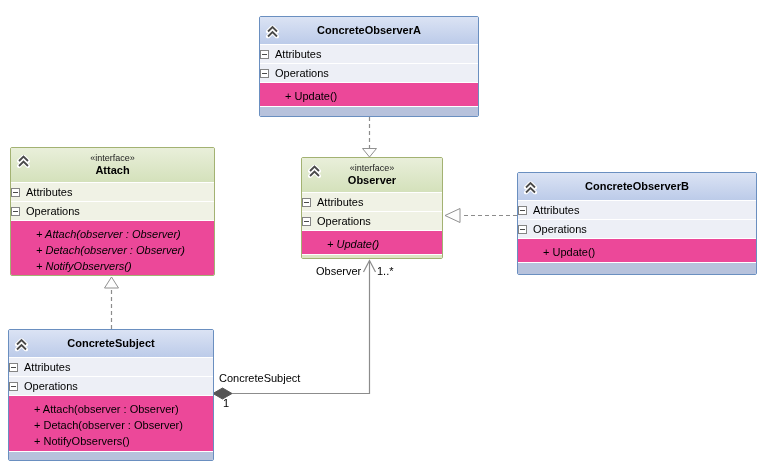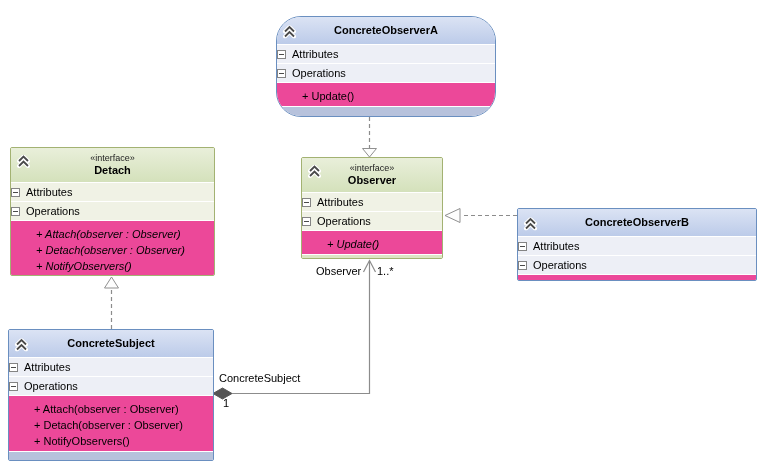--- a/index.html
+++ b/index.html
@@ -77,21 +77,21 @@
     <line class="dash" x1="517" y1="215.5" x2="461" y2="215.5"></line>
     <polygon class="tri" points="445,215.5 460,208.5 460,222.5"></polygon>
   </g>
   <g>
     <path class="solid" d="M232,393.5 H369.5 V261"></path>
     <path class="solid" d="M363.5,272 L369.5,260.5 L375.5,272"></path>
     <polygon class="diamond" points="213,393.5 222.5,388 232,393.5 222.5,399"></polygon>
   </g>
 </svg>
 
-<div class="uml-box blue" style="left:276px; top:16px; width:220px; height:101px;border-radius:25px;">
+<div class="uml-box blue" style="left:259px; top:16px; width:220px; height:101px;">
   <div class="box-header">
     <span class="chevron">
       <svg width="15" height="13" viewBox="0 0 15 13">
           <g fill="none" stroke="#fff" stroke-width="4" stroke-linecap="round">
             <polyline points="3,6 7.5,1.5 12,6"></polyline>
             <polyline points="3,11 7.5,6.5 12,11"></polyline>
           </g>
           <g fill="none" stroke="#4a4a4a" stroke-width="1.8">
             <polyline points="3,6 7.5,1.5 12,6"></polyline>
             <polyline points="3,11 7.5,6.5 12,11"></polyline>
@@ -122,21 +122,21 @@
             <polyline points="3,6 7.5,1.5 12,6"></polyline>
             <polyline points="3,11 7.5,6.5 12,11"></polyline>
           </g>
           <g fill="none" stroke="#4a4a4a" stroke-width="1.8">
             <polyline points="3,6 7.5,1.5 12,6"></polyline>
             <polyline points="3,11 7.5,6.5 12,11"></polyline>
           </g>
         </svg>
     </span>
     <div class="stereotype">«interface»</div>
-    <div class="box-title">Detach</div>
+    <div class="box-title">Attach</div>
   </div>
   <div class="section-row">
     <span class="toggle"></span>
     <span>Attributes</span>
   </div>
   <div class="section-row">
     <span class="toggle"></span>
     <span>Operations</span>
   </div>
   <div class="members">
@@ -171,21 +171,21 @@
   <div class="section-row">
     <span class="toggle"></span>
     <span>Operations</span>
   </div>
   <div class="members">
     <div class="member">+ Update()</div>
   </div>
   <div class="strip"></div>
 </div>
 
-<div class="uml-box blue" style="left:517px; top:172px; width:240px; height:73px;margin-top:36px;">
+<div class="uml-box blue" style="left:517px; top:172px; width:240px; height:103px;">
   <div class="box-header">
     <span class="chevron">
       <svg width="15" height="13" viewBox="0 0 15 13">
           <g fill="none" stroke="#fff" stroke-width="4" stroke-linecap="round">
             <polyline points="3,6 7.5,1.5 12,6"></polyline>
             <polyline points="3,11 7.5,6.5 12,11"></polyline>
           </g>
           <g fill="none" stroke="#4a4a4a" stroke-width="1.8">
             <polyline points="3,6 7.5,1.5 12,6"></polyline>
             <polyline points="3,11 7.5,6.5 12,11"></polyline>

